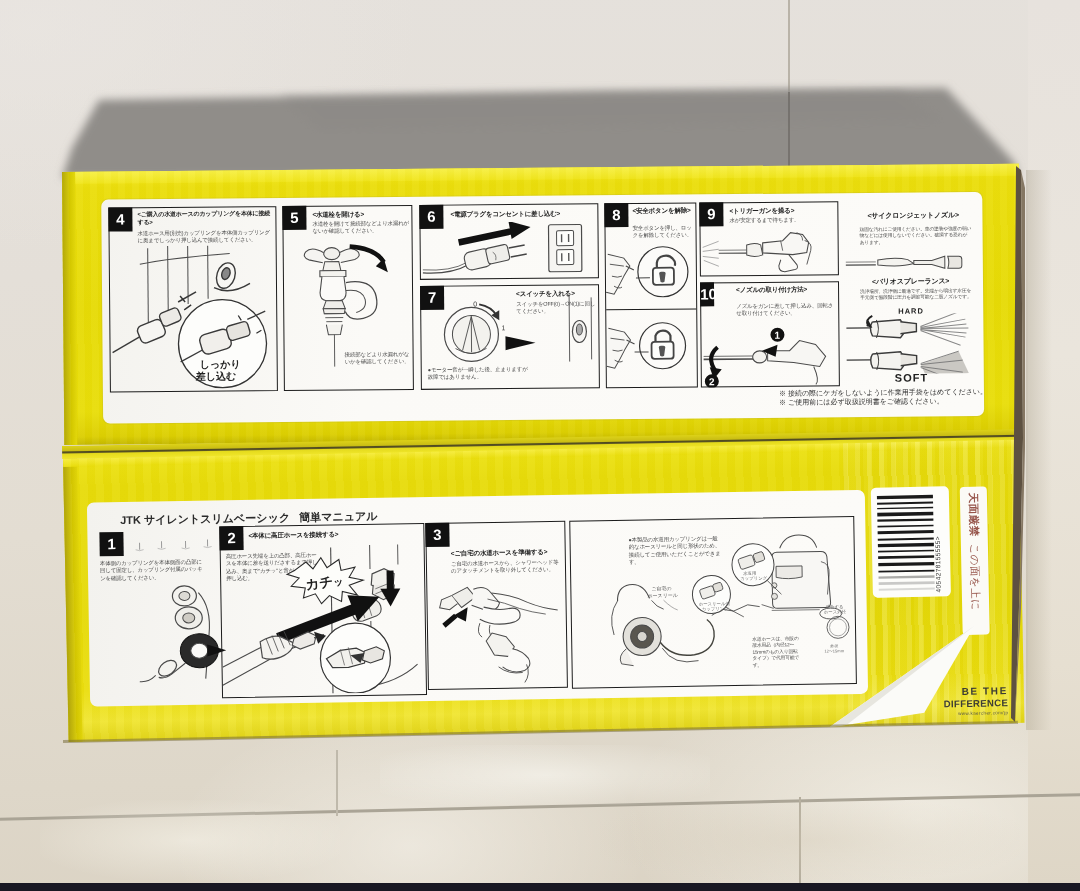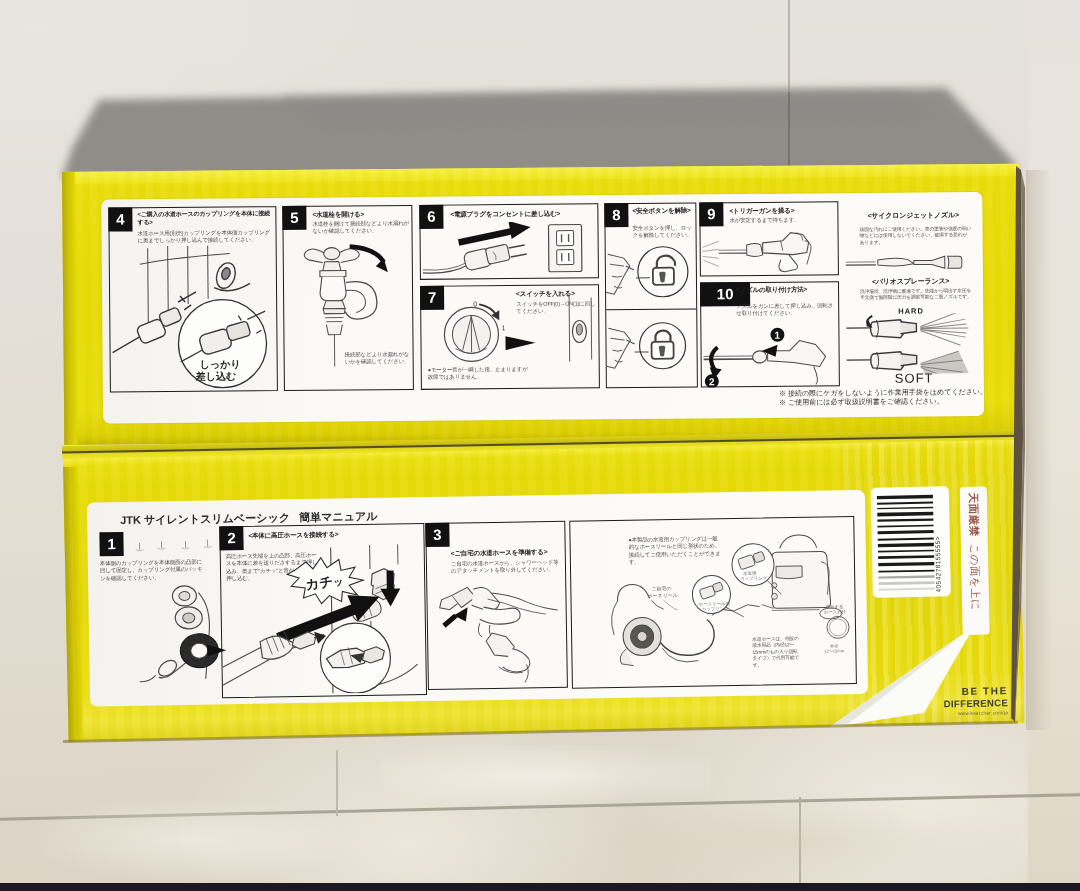--- a/index.html
+++ b/index.html
@@ -233,21 +233,21 @@
   <path d="M46 16 q8 -3 14 0 l2 10 q-8 3 -16 0 z" fill="#f3f2ee" stroke-width="1"></path>
   <path d="M62 14 l20 -2 l8 -8 l12 2 l6 8 l-2 10 l-14 2 l-30 -2 z" fill="#f8f7f4" stroke-width="1.1"></path>
   <path d="M88 26 l8 10 q2 4 -2 5 l-10 2 q-6 0 -6 -6 l2 -6" stroke-width="1" fill="none"></path>
   <path d="M80 12 l2 10 M96 4 q6 2 6 8" stroke-width=".8"></path>
   <path d="M104 12 q8 2 6 10 l-4 14" stroke-width=".9" fill="none"></path>
             </g>
  </svg>
 </div>
 
 <div class="sb" style="left:598px;top:88px;width:139px;height:105px">
- <div class="np" style="width:50px">10</div>
+ <div class="np" style="width:14px">10</div>
  <div class="tt" style="left:35px;top:3px;width:102px">&lt;ノズルの取り付け方法&gt;</div>
  <div class="tg" style="left:35px;top:20px;width:102px">ノズルをガンに差して押し込み、回転させ取り付けてください。</div>
  <svg width="136" height="64" viewBox="0 0 136 64" style="position:absolute;left:0;top:40px">
   <g class="ln">
               <path d="M2 36 h50" stroke-width="1.6"></path>
               <path d="M2 33 h50" stroke-width=".8"></path>
               <ellipse cx="58" cy="34" rx="7" ry="6" fill="#f3f2ee" stroke-width="1.1"></ellipse>
               <path d="M66 28 h22 l10 -10 l16 4 l10 12 l-6 10 l-26 -4 l-26 -2 z" fill="#f7f6f3"></path>
               <path d="M112 44 q6 14 2 18" stroke-width="1"></path>
             </g>
@@ -288,21 +288,21 @@
             <polygon points="24,12 30,14 26,6" fill="#222"></polygon>
   <g class="ln2" transform="translate(0,36)">
               <path d="M4 10 h24" stroke-width="1.2"></path>
               <path d="M30 4 l28 -2 l6 10 l-6 8 l-28 -2 q-4 -8 0 -14" fill="#f4f3ef"></path>
               <path d="M58 4 l16 2 v8 l-16 2" fill="#e9e7e2"></path>
               <path d="M34 2 q4 8 0 18" stroke-width="1"></path>
             </g>
   <path d="M78 51 l38 -13 l10 22 l-38 13 z" fill="#b9b7b2" opacity=".75"></path>
   <path d="M78 50 l38 -12 M78 51 l42 -4 M78 53 l42 6 M78 54 l36 14" stroke="#777" stroke-width=".9"></path>
  </svg>
- <div class="tt" style="left:52px;top:170px;font-size:13px;font-weight:normal;letter-spacing:1px">SOFT</div>
+ <div class="tt" style="left:52px;top:170px;font-size:11px;font-weight:bold;letter-spacing:1px">SOFT</div>
 </div>
 
 <div class="t" style="left:676px;top:196px;width:210px;font-size:7px;text-align:left;color:#2d2d2d">※ 接続の際にケガをしないように作業用手袋をはめてください。<br>※ ご使用前には必ず取扱説明書をご確認ください。</div>
 </div>
 </div>
 
 <div class="abs" style="left:62px;top:446px;width:958px;height:13px;transform:rotate(-1.0deg);transform-origin:0 0;background:linear-gradient(180deg,#ddd218 0%,#c9bd14 38%,#4f4a20 46%,#5a5424 54%,#e4da1c 62%,#f0e62a 100%)"></div>
 
 <div class="abs" style="left:63px;top:459px;width:956px;height:283px;transform:rotate(-1.15deg);transform-origin:0 0;background:linear-gradient(180deg,#ece112 0%,#e7db0a 10%,#e5d906 55%,#eadd0e 82%,#f0e532 93%,#e1d41a 100%)">
 

